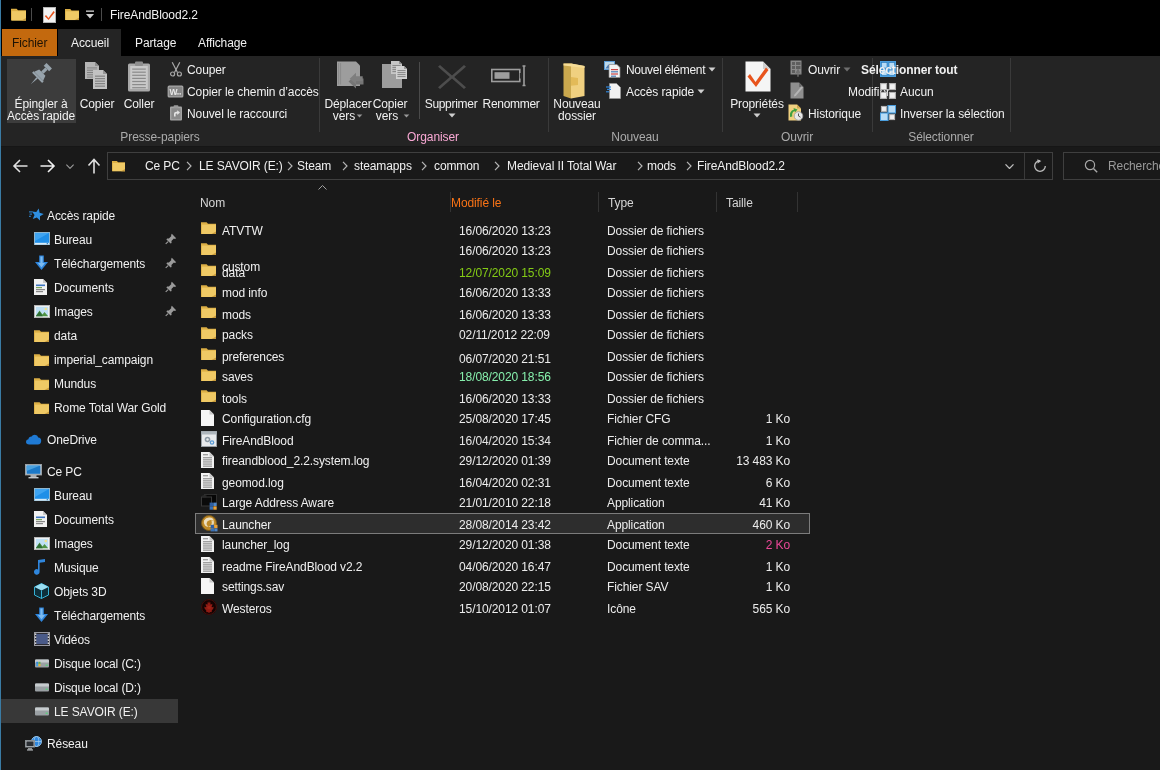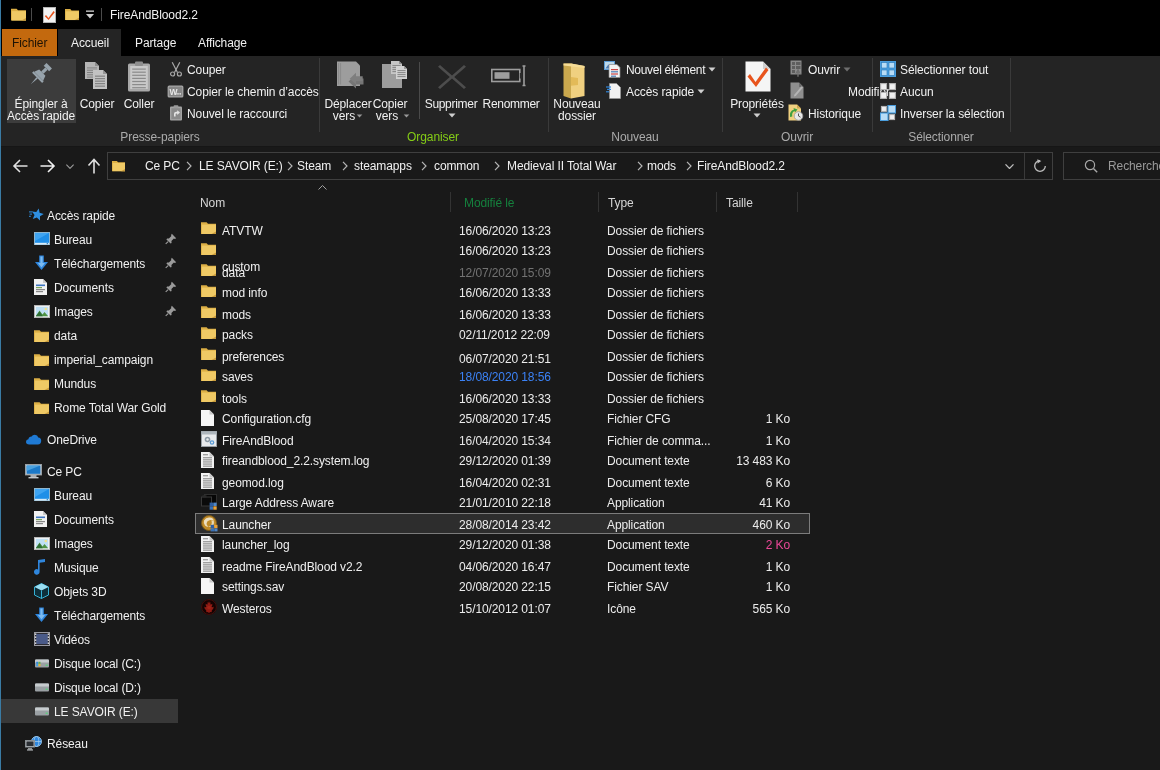--- a/index.html
+++ b/index.html
@@ -38,21 +38,21 @@
 <div class="lbl" style="left:135px;top:36px;">Partage</div>
 <div class="lbl" style="left:198px;top:36px;">Affichage</div>
 <div class="abs" style="left:1px;top:56px;width:1159px;height:91px;background:#242424;border-bottom:1px solid #161616"></div>
 <div class="abs" style="left:319px;top:58px;width:1px;height:74px;background:#3a3a3a"></div>
 <div class="abs" style="left:548px;top:58px;width:1px;height:74px;background:#3a3a3a"></div>
 <div class="abs" style="left:722px;top:58px;width:1px;height:74px;background:#3a3a3a"></div>
 <div class="abs" style="left:872px;top:58px;width:1px;height:74px;background:#3a3a3a"></div>
 <div class="abs" style="left:1010px;top:58px;width:1px;height:74px;background:#3a3a3a"></div>
 <div class="abs" style="left:419px;top:62px;width:1px;height:57px;background:#4a4a4a"></div>
 <div class="lbl" style="left:160px;top:130px;transform:translateX(-50%);color:#ababab">Presse-papiers</div>
-<div class="lbl" style="left:433px;top:130px;transform:translateX(-50%);color:#84cc16">Organiser</div>
+<div class="lbl" style="left:433px;top:130px;transform:translateX(-50%);color:#f9a8d4">Organiser</div>
 <div class="lbl" style="left:635px;top:130px;transform:translateX(-50%);color:#ababab">Nouveau</div>
 <div class="lbl" style="left:797px;top:130px;transform:translateX(-50%);color:#ababab">Ouvrir</div>
 <div class="lbl" style="left:941px;top:130px;transform:translateX(-50%);color:#ababab">Sélectionner</div>
 <div class="abs" style="left:7px;top:59px;width:69px;height:64px;background:#3c3c3c"></div>
 <svg style="position:absolute;left:26px;top:61px" width="28" height="28" viewBox="0 0 24 24">
 <g fill="#97a3ac" transform="rotate(45 12 12)">
 <rect x="8.7" y="0.8" width="6.6" height="3.4"></rect>
 <rect x="10.6" y="4.2" width="2.8" height="5"></rect>
 <path d="M8.2 9.2 L15.8 9.2 L17.4 13.6 L6.6 13.6 Z"></path>
 <rect x="5.9" y="13.6" width="12.2" height="1.9"></rect>
@@ -239,21 +239,21 @@
 <path d="M10.5 9.5 L10.5 12 L12.5 13.2" stroke="#555" stroke-width="1" fill="none"></path>
 </svg>
 <div class="lbl" style="left:808px;top:107px;">Historique</div>
 <svg style="position:absolute;left:880px;top:61px" width="16" height="16" viewBox="0 0 16 16">
 <rect x="0" y="0" width="16" height="16" fill="#4a9ede"></rect>
 <rect x="1.6" y="1.6" width="5.4" height="5.4" fill="#b8dcf5" stroke="#2a7ab8" stroke-width="0.6"></rect>
 <rect x="9" y="1.6" width="5.4" height="5.4" fill="#b8dcf5" stroke="#2a7ab8" stroke-width="0.6"></rect>
 <rect x="1.6" y="9" width="5.4" height="5.4" fill="#b8dcf5" stroke="#2a7ab8" stroke-width="0.6"></rect>
 <rect x="9" y="9" width="5.4" height="5.4" fill="#b8dcf5" stroke="#2a7ab8" stroke-width="0.6"></rect>
 </svg>
-<div class="lbl" style="left:900px;top:63px;">Sélectionner tout</div>
+<div class="lbl" style="left:861px;top:63px;font-weight:bold;">Sélectionner tout</div>
 <svg style="position:absolute;left:880px;top:83px" width="16" height="16" viewBox="0 0 16 16">
 <rect x="0.6" y="0.6" width="6" height="6" fill="#f0f0f0" stroke="#b5b5b5" stroke-width="1.1"></rect>
 <rect x="9.4" y="0.6" width="6" height="6" fill="#f0f0f0" stroke="#b5b5b5" stroke-width="1.1"></rect>
 <rect x="0.6" y="9.4" width="6" height="6" fill="#f0f0f0" stroke="#b5b5b5" stroke-width="1.1"></rect>
 <rect x="9.4" y="9.4" width="6" height="6" fill="#f0f0f0" stroke="#b5b5b5" stroke-width="1.1"></rect>
 </svg>
 <div class="lbl" style="left:900px;top:85px;">Aucun</div>
 <svg style="position:absolute;left:880px;top:105px" width="16" height="16" viewBox="0 0 16 16">
 <rect x="1.4" y="1.4" width="5" height="5" fill="#f0f0f0" stroke="#b5b5b5" stroke-width="1"></rect>
 <rect x="8" y="0.4" width="7.6" height="7.6" fill="#b8dcf5" stroke="#4a9ede" stroke-width="1.2"></rect>
@@ -500,21 +500,21 @@
 <circle cx="11.5" cy="5.5" r="5" fill="none" stroke="#9ecbee" stroke-width="0.9"></circle>
 <ellipse cx="11.5" cy="5.5" rx="2.3" ry="5" fill="none" stroke="#9ecbee" stroke-width="0.8"></ellipse>
 <path d="M6.6 5.5 L16.4 5.5" stroke="#9ecbee" stroke-width="0.8"></path>
 <rect x="0.5" y="4.5" width="9" height="6.5" fill="#cdd2d6" stroke="#8a9094"></rect>
 <rect x="1.4" y="5.4" width="7.2" height="4.7" fill="#2a2e33"></rect>
 <rect x="3" y="12.2" width="4" height="1.2" fill="#aab0b4"></rect>
 <rect x="2" y="13.4" width="6" height="1.1" fill="#c5cace"></rect>
 </svg>
 <div class="lbl" style="left:47px;top:737px;">Réseau</div>
 <div class="lbl" style="left:200px;top:196px;color:#d6d6d6">Nom</div>
-<div class="lbl" style="left:464px;top:196px;color:#15803d">Modifié le</div>
+<div class="lbl" style="left:451px;top:196px;color:#f97316">Modifié le</div>
 <div class="lbl" style="left:608px;top:196px;color:#d6d6d6">Type</div>
 <div class="lbl" style="left:726px;top:196px;color:#d6d6d6">Taille</div>
 <svg style="position:absolute;left:318px;top:185px" width="9" height="5" viewBox="0 0 9 5">
     <path d="M0.5 4.5 L4.5 0.5 L8.5 4.5" stroke="#a0a0a0" stroke-width="1" fill="none"></path>
   </svg>
 <div class="abs" style="left:450px;top:192px;width:1px;height:20px;background:#333"></div>
 <div class="abs" style="left:598px;top:192px;width:1px;height:20px;background:#333"></div>
 <div class="abs" style="left:716px;top:192px;width:1px;height:20px;background:#333"></div>
 <div class="abs" style="left:797px;top:192px;width:1px;height:20px;background:#333"></div>
 <svg style="position:absolute;left:201px;top:221px" width="15" height="13" viewBox="0 0 15 13">
@@ -532,21 +532,21 @@
 </svg>
 <div class="lbl" style="left:222px;top:244px;margin-top:16px;">custom</div>
 <div class="lbl" style="left:459px;top:244px;color:#ececec">16/06/2020 13:23</div>
 <div class="lbl" style="left:607px;top:244px;color:#ececec">Dossier de fichiers</div>
 <svg style="position:absolute;left:201px;top:263px" width="15" height="13" viewBox="0 0 15 13">
 <path d="M0 1.2 L5.6 1.2 L7 2.8 L15 2.8 L15 13 L0 13 Z" fill="#dcaf45"></path>
 <path d="M0.8 3.6 L15 3.6 L15 13 L0.8 13 Z" fill="#efc965"></path>
 <path d="M10.5 13 L15 13 L15 10.5 Z" fill="#c89b3c"></path>
 </svg>
 <div class="lbl" style="left:222px;top:266px;">data</div>
-<div class="lbl" style="left:459px;top:266px;color:#737373">12/07/2020 15:09</div>
+<div class="lbl" style="left:459px;top:266px;color:#84cc16">12/07/2020 15:09</div>
 <div class="lbl" style="left:607px;top:266px;color:#ececec">Dossier de fichiers</div>
 <svg style="position:absolute;left:201px;top:284px" width="15" height="13" viewBox="0 0 15 13">
 <path d="M0 1.2 L5.6 1.2 L7 2.8 L15 2.8 L15 13 L0 13 Z" fill="#dcaf45"></path>
 <path d="M0.8 3.6 L15 3.6 L15 13 L0.8 13 Z" fill="#efc965"></path>
 <path d="M10.5 13 L15 13 L15 10.5 Z" fill="#c89b3c"></path>
 </svg>
 <div class="lbl" style="left:222px;top:286px;">mod info</div>
 <div class="lbl" style="left:459px;top:286px;color:#ececec">16/06/2020 13:33</div>
 <div class="lbl" style="left:607px;top:286px;color:#ececec">Dossier de fichiers</div>
 <svg style="position:absolute;left:201px;top:305px" width="15" height="13" viewBox="0 0 15 13">
@@ -572,21 +572,21 @@
 </svg>
 <div class="lbl" style="left:222px;top:350px;">preferences</div>
 <div class="lbl" style="left:459px;top:352px;color:#ececec">06/07/2020 21:51</div>
 <div class="lbl" style="left:607px;top:350px;color:#ececec">Dossier de fichiers</div>
 <svg style="position:absolute;left:201px;top:368px" width="15" height="13" viewBox="0 0 15 13">
 <path d="M0 1.2 L5.6 1.2 L7 2.8 L15 2.8 L15 13 L0 13 Z" fill="#dcaf45"></path>
 <path d="M0.8 3.6 L15 3.6 L15 13 L0.8 13 Z" fill="#efc965"></path>
 <path d="M10.5 13 L15 13 L15 10.5 Z" fill="#c89b3c"></path>
 </svg>
 <div class="lbl" style="left:222px;top:370px;">saves</div>
-<div class="lbl" style="left:459px;top:370px;color:#3b82f6">18/08/2020 18:56</div>
+<div class="lbl" style="left:459px;top:370px;color:#86efac">18/08/2020 18:56</div>
 <div class="lbl" style="left:607px;top:370px;color:#ececec">Dossier de fichiers</div>
 <svg style="position:absolute;left:201px;top:389px" width="15" height="13" viewBox="0 0 15 13">
 <path d="M0 1.2 L5.6 1.2 L7 2.8 L15 2.8 L15 13 L0 13 Z" fill="#dcaf45"></path>
 <path d="M0.8 3.6 L15 3.6 L15 13 L0.8 13 Z" fill="#efc965"></path>
 <path d="M10.5 13 L15 13 L15 10.5 Z" fill="#c89b3c"></path>
 </svg>
 <div class="lbl" style="left:222px;top:392px;">tools</div>
 <div class="lbl" style="left:459px;top:392px;color:#ececec">16/06/2020 13:33</div>
 <div class="lbl" style="left:607px;top:392px;color:#ececec">Dossier de fichiers</div>
 <svg style="position:absolute;left:201px;top:410px" width="13" height="16" viewBox="0 0 13 16">

